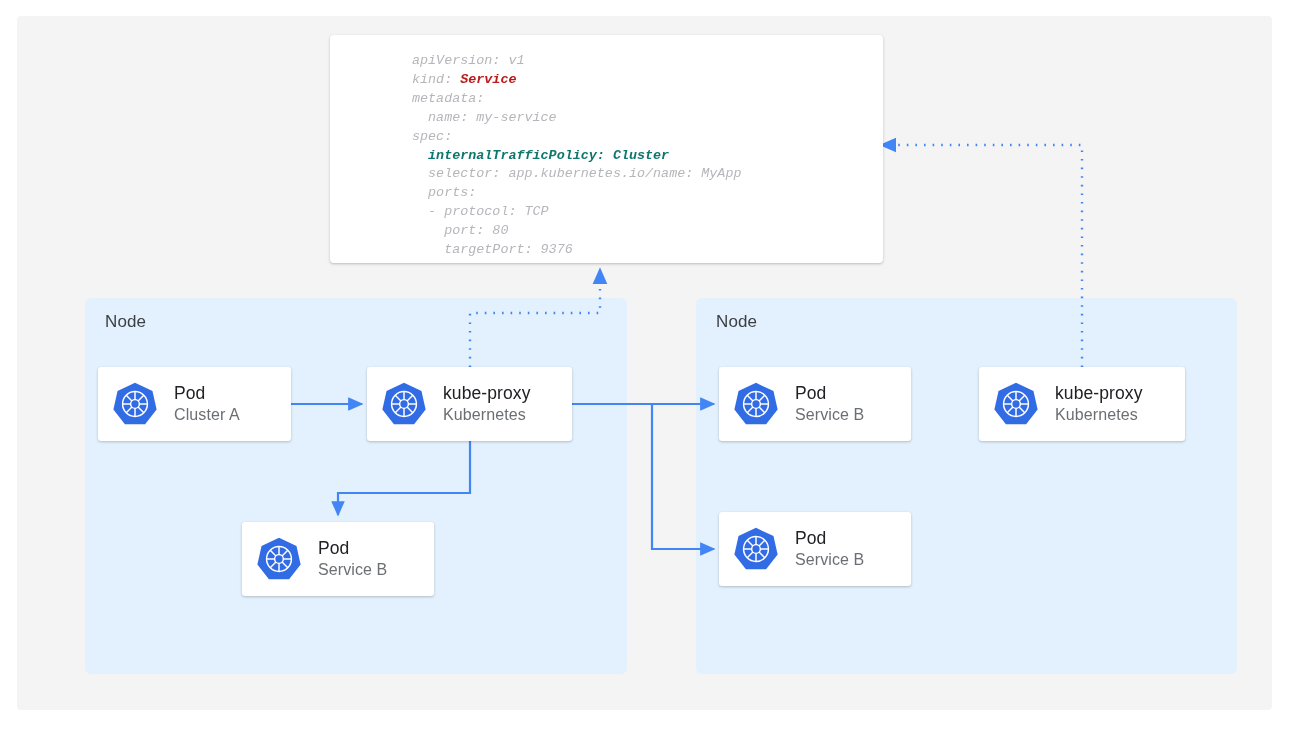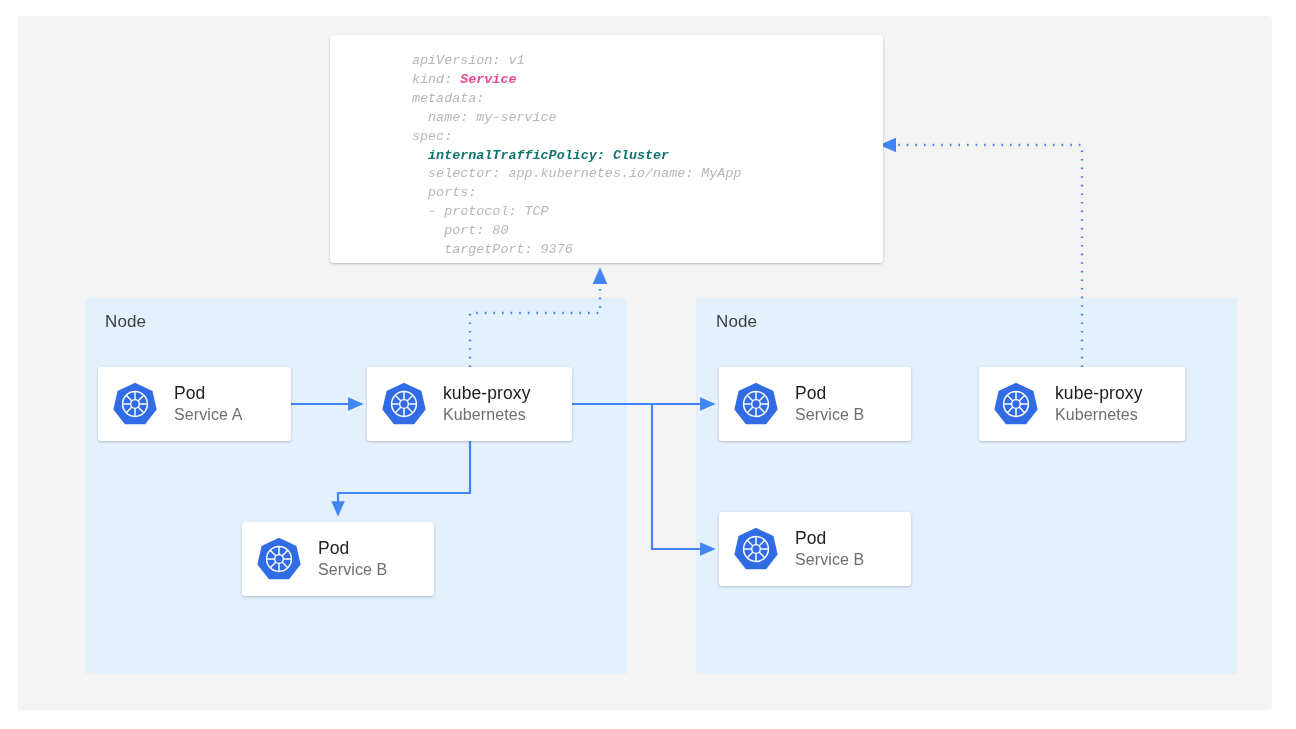--- a/index.html
+++ b/index.html
@@ -27,21 +27,21 @@
     width: 1255px;
     height: 694px;
     background: #f4f4f5;
     border-radius: 4px;
   }
 
   
   .node-panel {
     position: absolute;
     background: #e3f0fd;
-    border-radius: 1px;
+    border-radius: 6px;
   }
   #node-left  { left: 68px;  top: 282px; width: 542px; height: 376px; }
   #node-right { left: 679px; top: 282px; width: 541px; height: 376px; }
 
   .node-label {
     position: absolute;
     left: 20px;
     top: 14px;
     font-size: 17px;
     color: #3c4043;
@@ -65,21 +65,21 @@
     left: 82px;
     top: 17px;
     font-family: "Liberation Mono", "DejaVu Sans Mono", monospace;
     font-style: italic;
     font-size: 13.4px;
     line-height: 18.9px;
     color: #b4b6ba;
     white-space: pre;
   }
   .yaml-line { display: block; white-space: pre; }
-  .yaml-line b { font-weight: bold; color: #ec4899; font-style: italic; }
+  .yaml-line b { font-weight: bold; color: #b91c1c; font-style: italic; }
   .yaml-line.strong { font-weight: bold; color: #0f766e; }
 
   
   .card {
     position: absolute;
     background: #ffffff;
     border-radius: 3px;
     box-shadow: 0 1px 3px rgba(60,64,67,.20), 0 1px 2px rgba(60,64,67,.10);
     display: flex;
     align-items: center;
@@ -183,21 +183,21 @@
           <line x1="59.5" y1="50" x2="77" y2="50"></line>
           <line x1="30.9" y1="30.9" x2="43.3" y2="43.3"></line>
           <line x1="56.7" y1="56.7" x2="69.1" y2="69.1"></line>
           <line x1="69.1" y1="30.9" x2="56.7" y2="43.3"></line>
           <line x1="43.3" y1="56.7" x2="30.9" y2="69.1"></line>
         </g>
       </svg>
     </span>
     <span class="card-text">
       <span class="card-title">Pod</span>
-      <span class="card-sub">Service A</span>
+      <span class="card-sub">Cluster A</span>
     </span>
   </div>
 
   <div class="card" id="card-kube-proxy-l">
     <span class="k8s-logo">
       <svg viewBox="0 0 100 100" width="46" height="46" xmlns="http://www.w3.org/2000/svg">
         <polygon points="50,4 88,22 97,62 72,94 28,94 3,62 12,22" fill="#326ce5"></polygon>
         <g stroke="#ffffff" stroke-width="3.2" fill="none">
           <circle cx="50" cy="50" r="27"></circle>
           <circle cx="50" cy="50" r="9.5"></circle>

